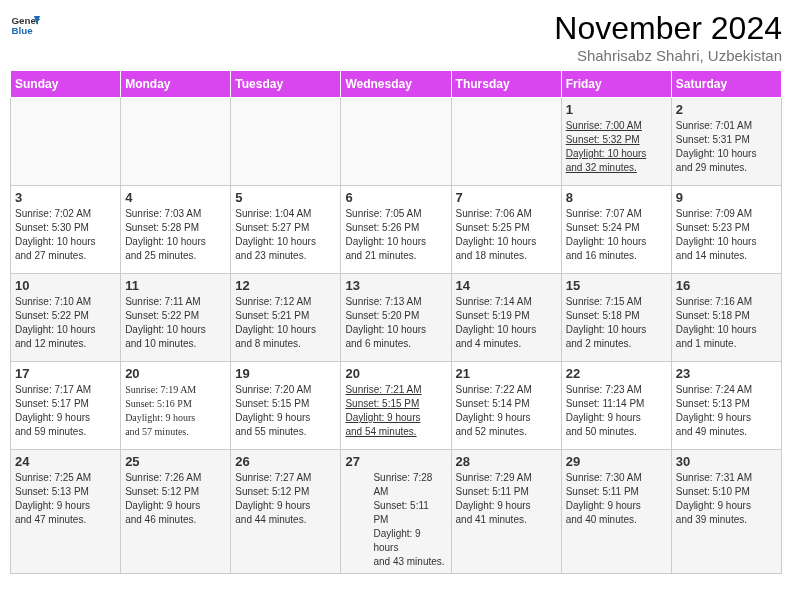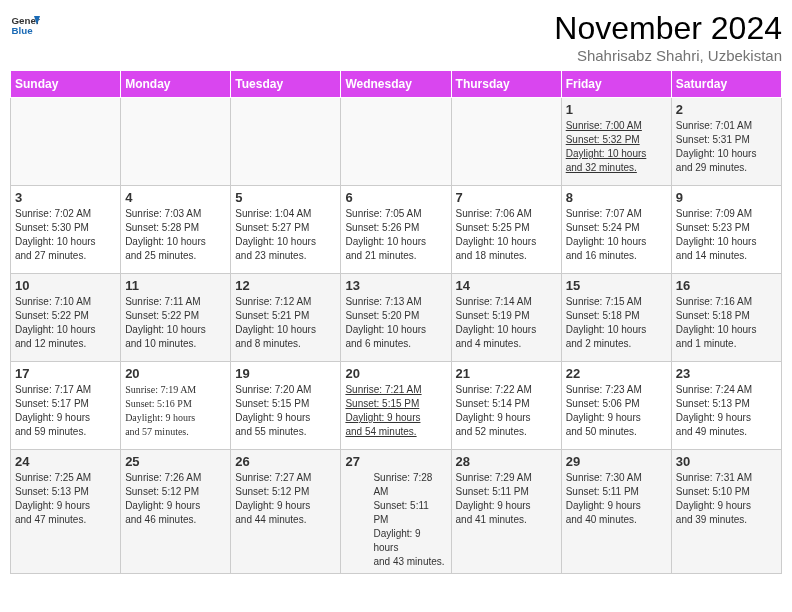--- a/index.html
+++ b/index.html
@@ -267,21 +267,21 @@
         <td>
           <span class="day-num">21</span>
           <div class="day-info" style="white-space: pre-line;">Sunrise: 7:22 AM
 Sunset: 5:14 PM
 Daylight: 9 hours
 and 52 minutes.</div>
         </td>
         <td>
           <span class="day-num">22</span>
           <div class="day-info" style="white-space: pre-line;">Sunrise: 7:23 AM
-Sunset: 5:06 PM
+Sunset: 11:14 PM
 Daylight: 9 hours
 and 50 minutes.</div>
         </td>
         <td>
           <span class="day-num">23</span>
           <div class="day-info" style="white-space: pre-line;">Sunrise: 7:24 AM
 Sunset: 5:13 PM
 Daylight: 9 hours
 and 49 minutes.</div>
         </td>

